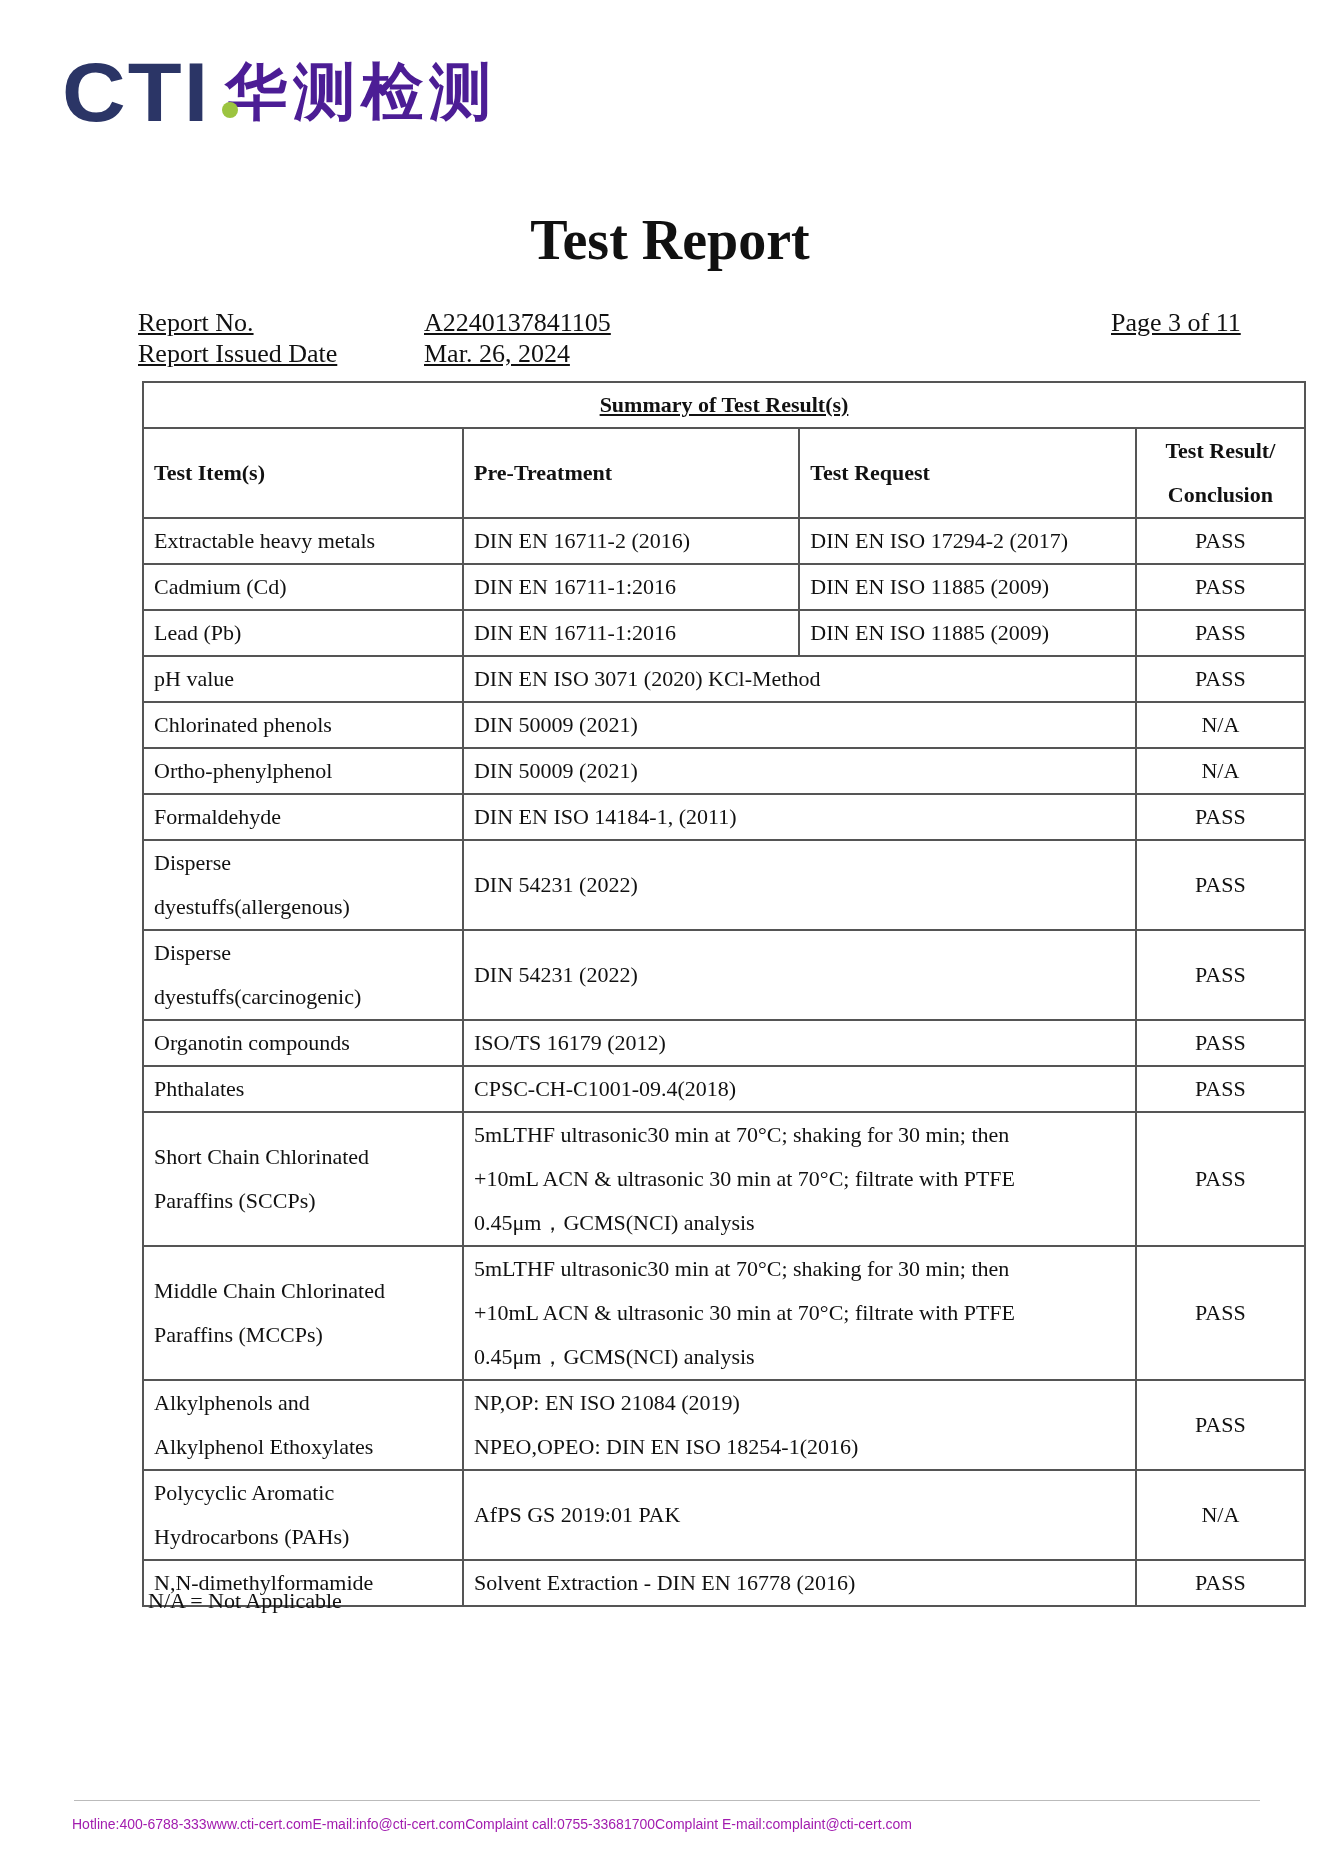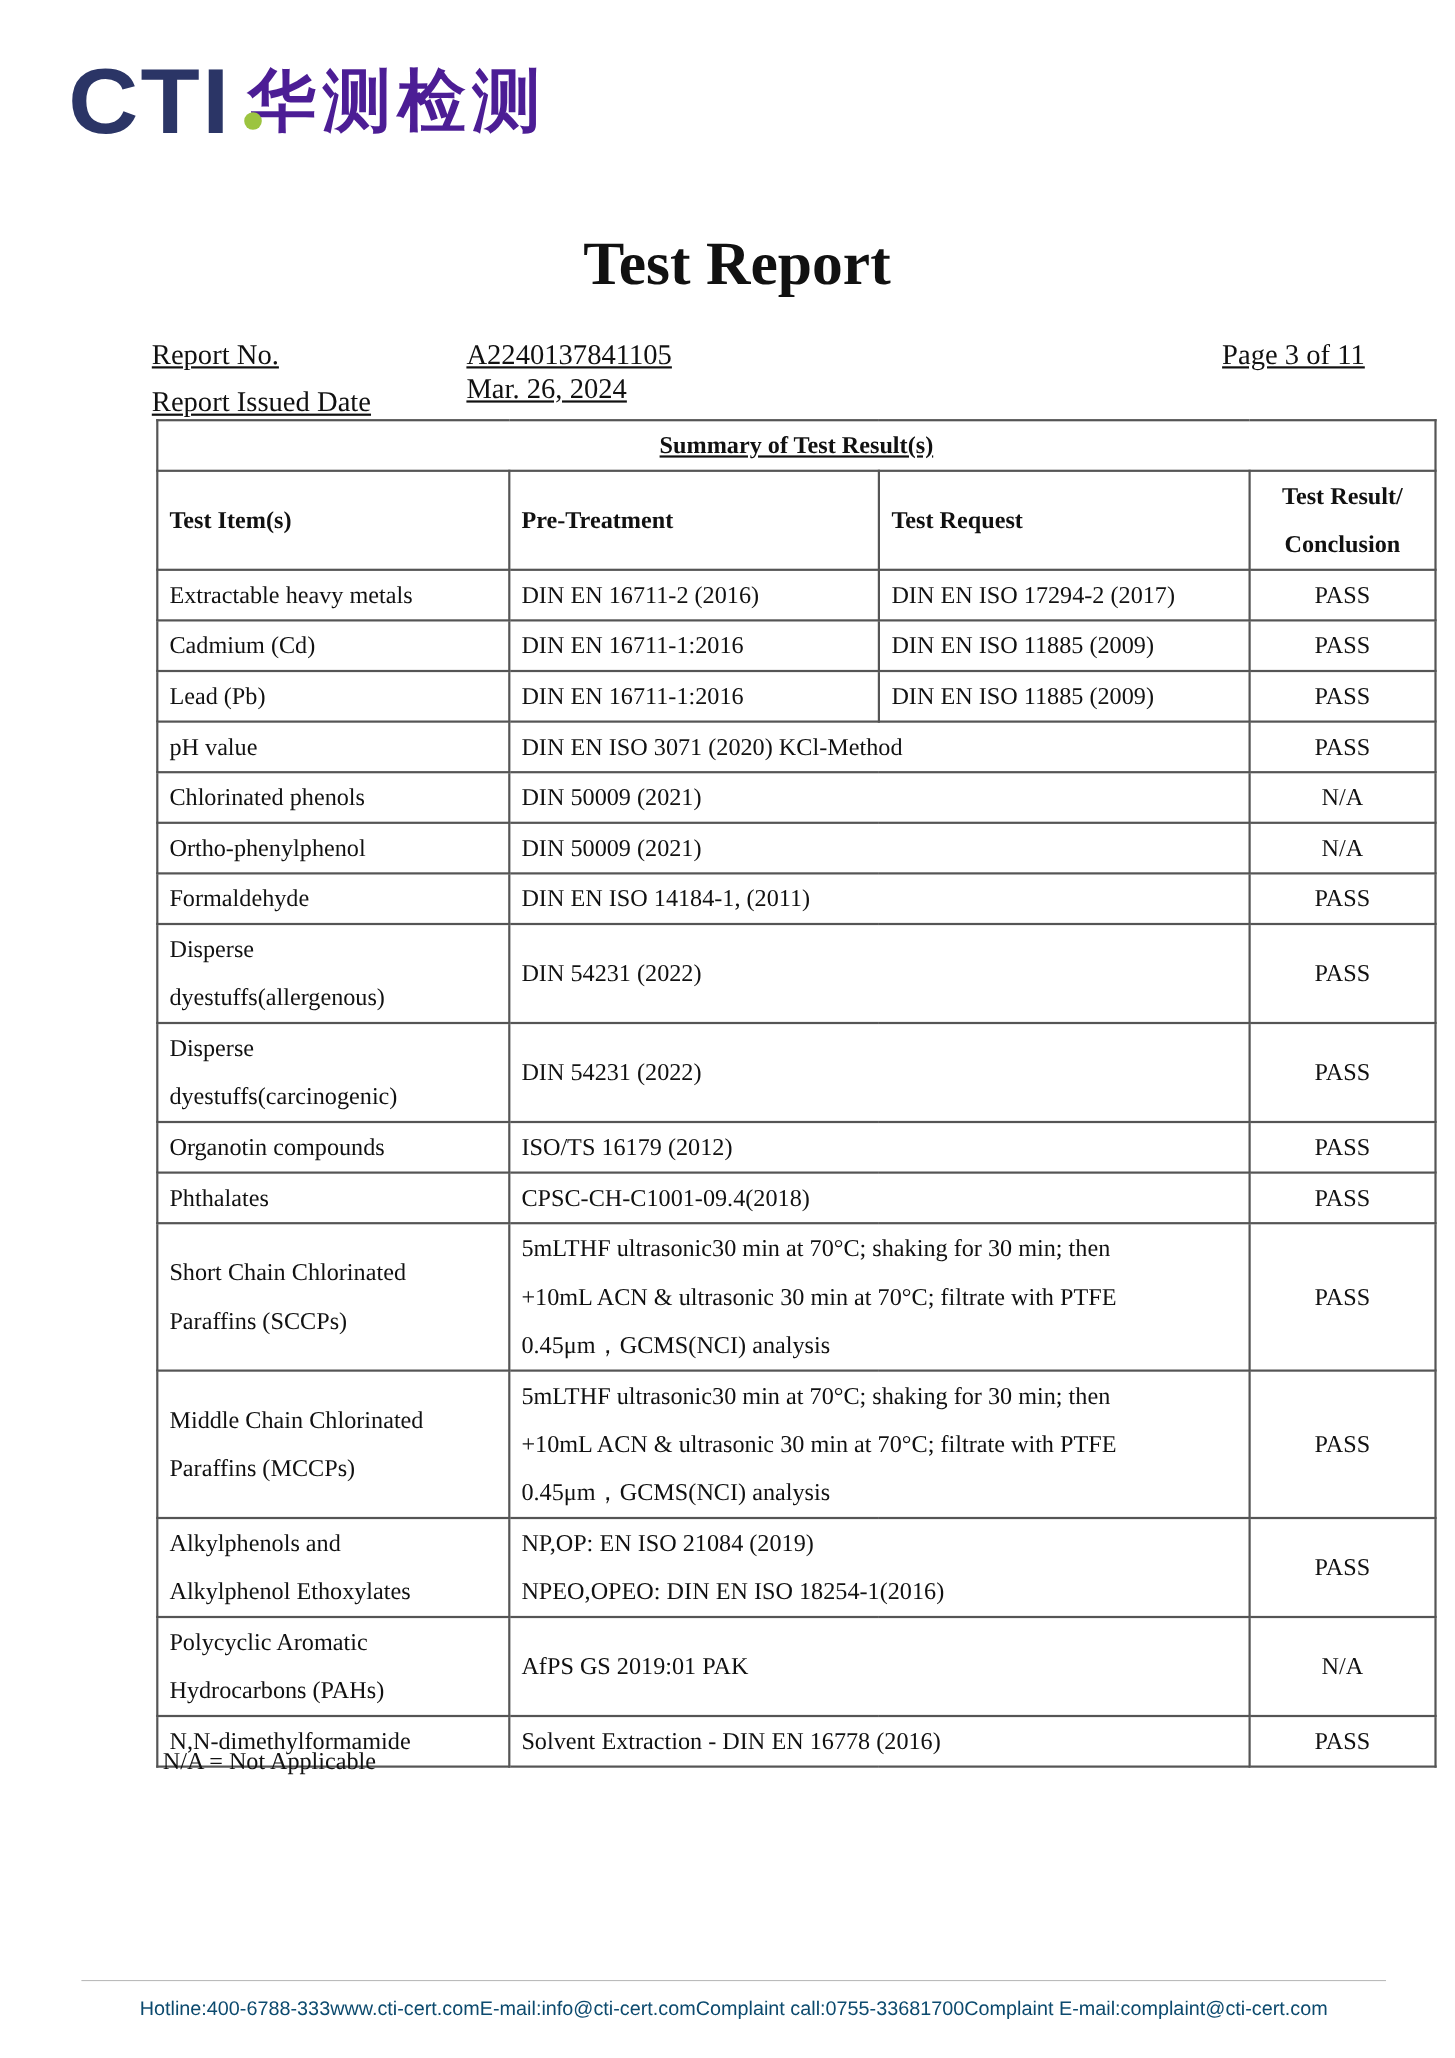--- a/index.html
+++ b/index.html
@@ -13,37 +13,37 @@
   table.summary { position:absolute; left:142px; top:381px; width:1164px; border-collapse:collapse; font-size:22px; }
   table.summary td { border:2px solid #555; padding:0 10px; line-height:44px; vertical-align:middle; }
   .cap { text-align:center; font-weight:bold; text-decoration:underline; height:42px; }
   .hdr td { font-weight:bold; height:84px; }
   .c { text-align:center; }
   .r1 { height:42px; }
   .r2 { height:84px; }
   .r3 { height:128px; }
   .note { position:absolute; left:148px; top:1588px; font-size:22px; }
   .footer-line { position:absolute; left:74px; top:1800px; width:1186px; height:1px; background:#bbb; }
-  .footer { position:absolute; left:72px; top:1816px; width:1190px; display:flex; justify-content:center; font-family:"Liberation Sans", sans-serif; font-size:18px; color:#0c4a6e; }
+  .footer { position:absolute; left:72px; top:1816px; width:1190px; display:flex; justify-content:flex-start; font-family:"Liberation Sans", sans-serif; font-size:14px; color:#a21caf; }
 </style>
 </head>
 <body>
 
 <div class="logo">
   <span class="logo-cti">CTI</span>
   <span class="logo-dot"></span>
   <span class="logo-cn">华测检测</span>
 </div>
 
 <div class="title">Test Report</div>
 
 <div class="meta" style="left:138px;top:308px;">Report No.</div>
 <div class="meta" style="left:424px;top:308px;">A2240137841105</div>
 <div class="meta" style="left:1067px;top:308px;margin-left:44px;">Page 3 of 11</div>
-<div class="meta" style="left:138px;top:351px;">Report Issued Date</div>
+<div class="meta" style="left:138px;top:339px;">Report Issued Date</div>
 <div class="meta" style="left:424px;top:339px;">Mar. 26, 2024</div>
 
 <table class="summary">
   <colgroup>
       <col style="width:293px">
       <col style="width:308px">
       <col style="width:308px">
       <col style="width:155px">
     </colgroup>
   <tbody>

